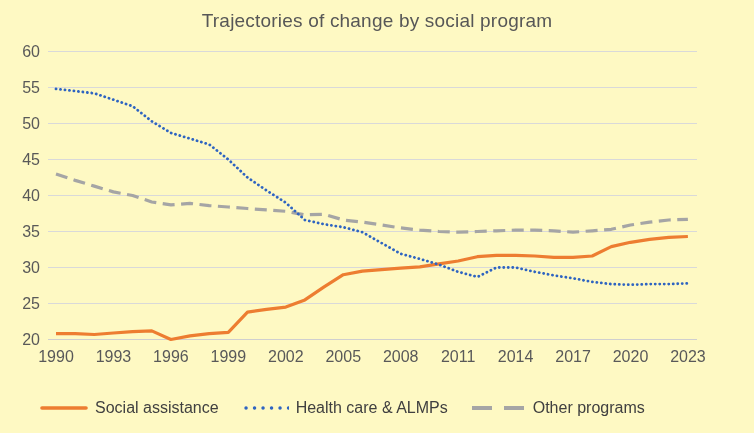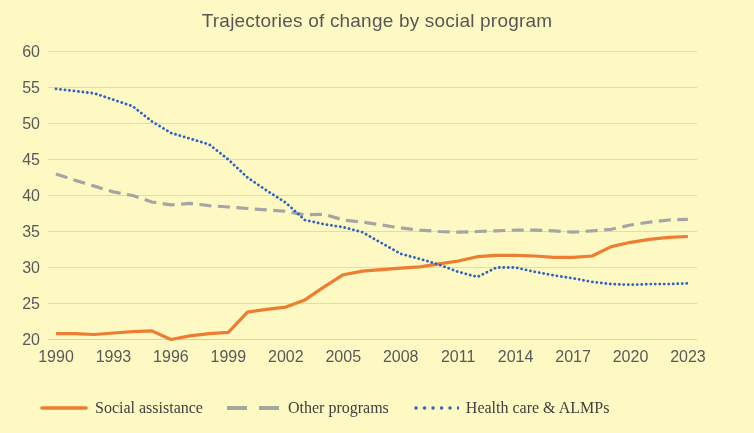--- a/index.html
+++ b/index.html
@@ -8,21 +8,21 @@
     font-family:"Liberation Sans",sans-serif;
   }
   .chart-title{
     position:absolute;top:10px;left:0;width:754px;text-align:center;
     font-size:19px;font-weight:400;color:#575757;letter-spacing:.2px;
   }
   svg.plot{position:absolute;top:0;left:0;}
   .legend{
     position:absolute;top:399px;left:40px;display:flex;align-items:center;gap:24px;
   }
-  .legend-item{display:flex;align-items:center;gap:7px;font-family:Liberation Serif, serif;}
+  .legend-item{display:flex;align-items:center;gap:7px;}
   .legend-label{font-size:16px;color:#404040;white-space:nowrap;}
   .swatch{display:block;}
 </style>
 </head>
 <body>
 
 <div class="stage">
 
   <div class="chart-title">Trajectories of change by social program</div>
 
@@ -65,27 +65,27 @@
   <div class="legend">
 
     <div class="legend-item">
       <svg class="swatch" width="48" height="8">
         <line id="sw0" x1="2" y1="4" x2="46" y2="4" stroke-width="3.6" stroke-linecap="round" stroke="#ED7D31"></line>
       </svg>
       <span class="legend-label">Social assistance</span>
     </div>
 
     <div class="legend-item">
+      <svg class="swatch" width="46" height="8">
+        <line id="sw2" x1="3" y1="4" x2="46" y2="4" stroke-width="3.4" stroke-linecap="round" stroke-dasharray="0.1 8.4" stroke="#2E64C1"></line>
+      </svg>
+      <span class="legend-label">Health care &amp; ALMPs</span>
+    </div>
+
+    <div class="legend-item">
       <svg class="swatch" width="54" height="8">
         <line id="sw1" x1="0" y1="4" x2="54" y2="4" stroke-width="4" stroke-dasharray="20 12" stroke="#A5A5A5"></line>
       </svg>
       <span class="legend-label">Other programs</span>
     </div>
 
-    <div class="legend-item">
-      <svg class="swatch" width="46" height="8">
-        <line id="sw2" x1="3" y1="4" x2="46" y2="4" stroke-width="3.4" stroke-linecap="round" stroke-dasharray="0.1 8.4" stroke="#2E64C1"></line>
-      </svg>
-      <span class="legend-label">Health care &amp; ALMPs</span>
-    </div>
-
   </div>
 </div>
 
 </body></html>

